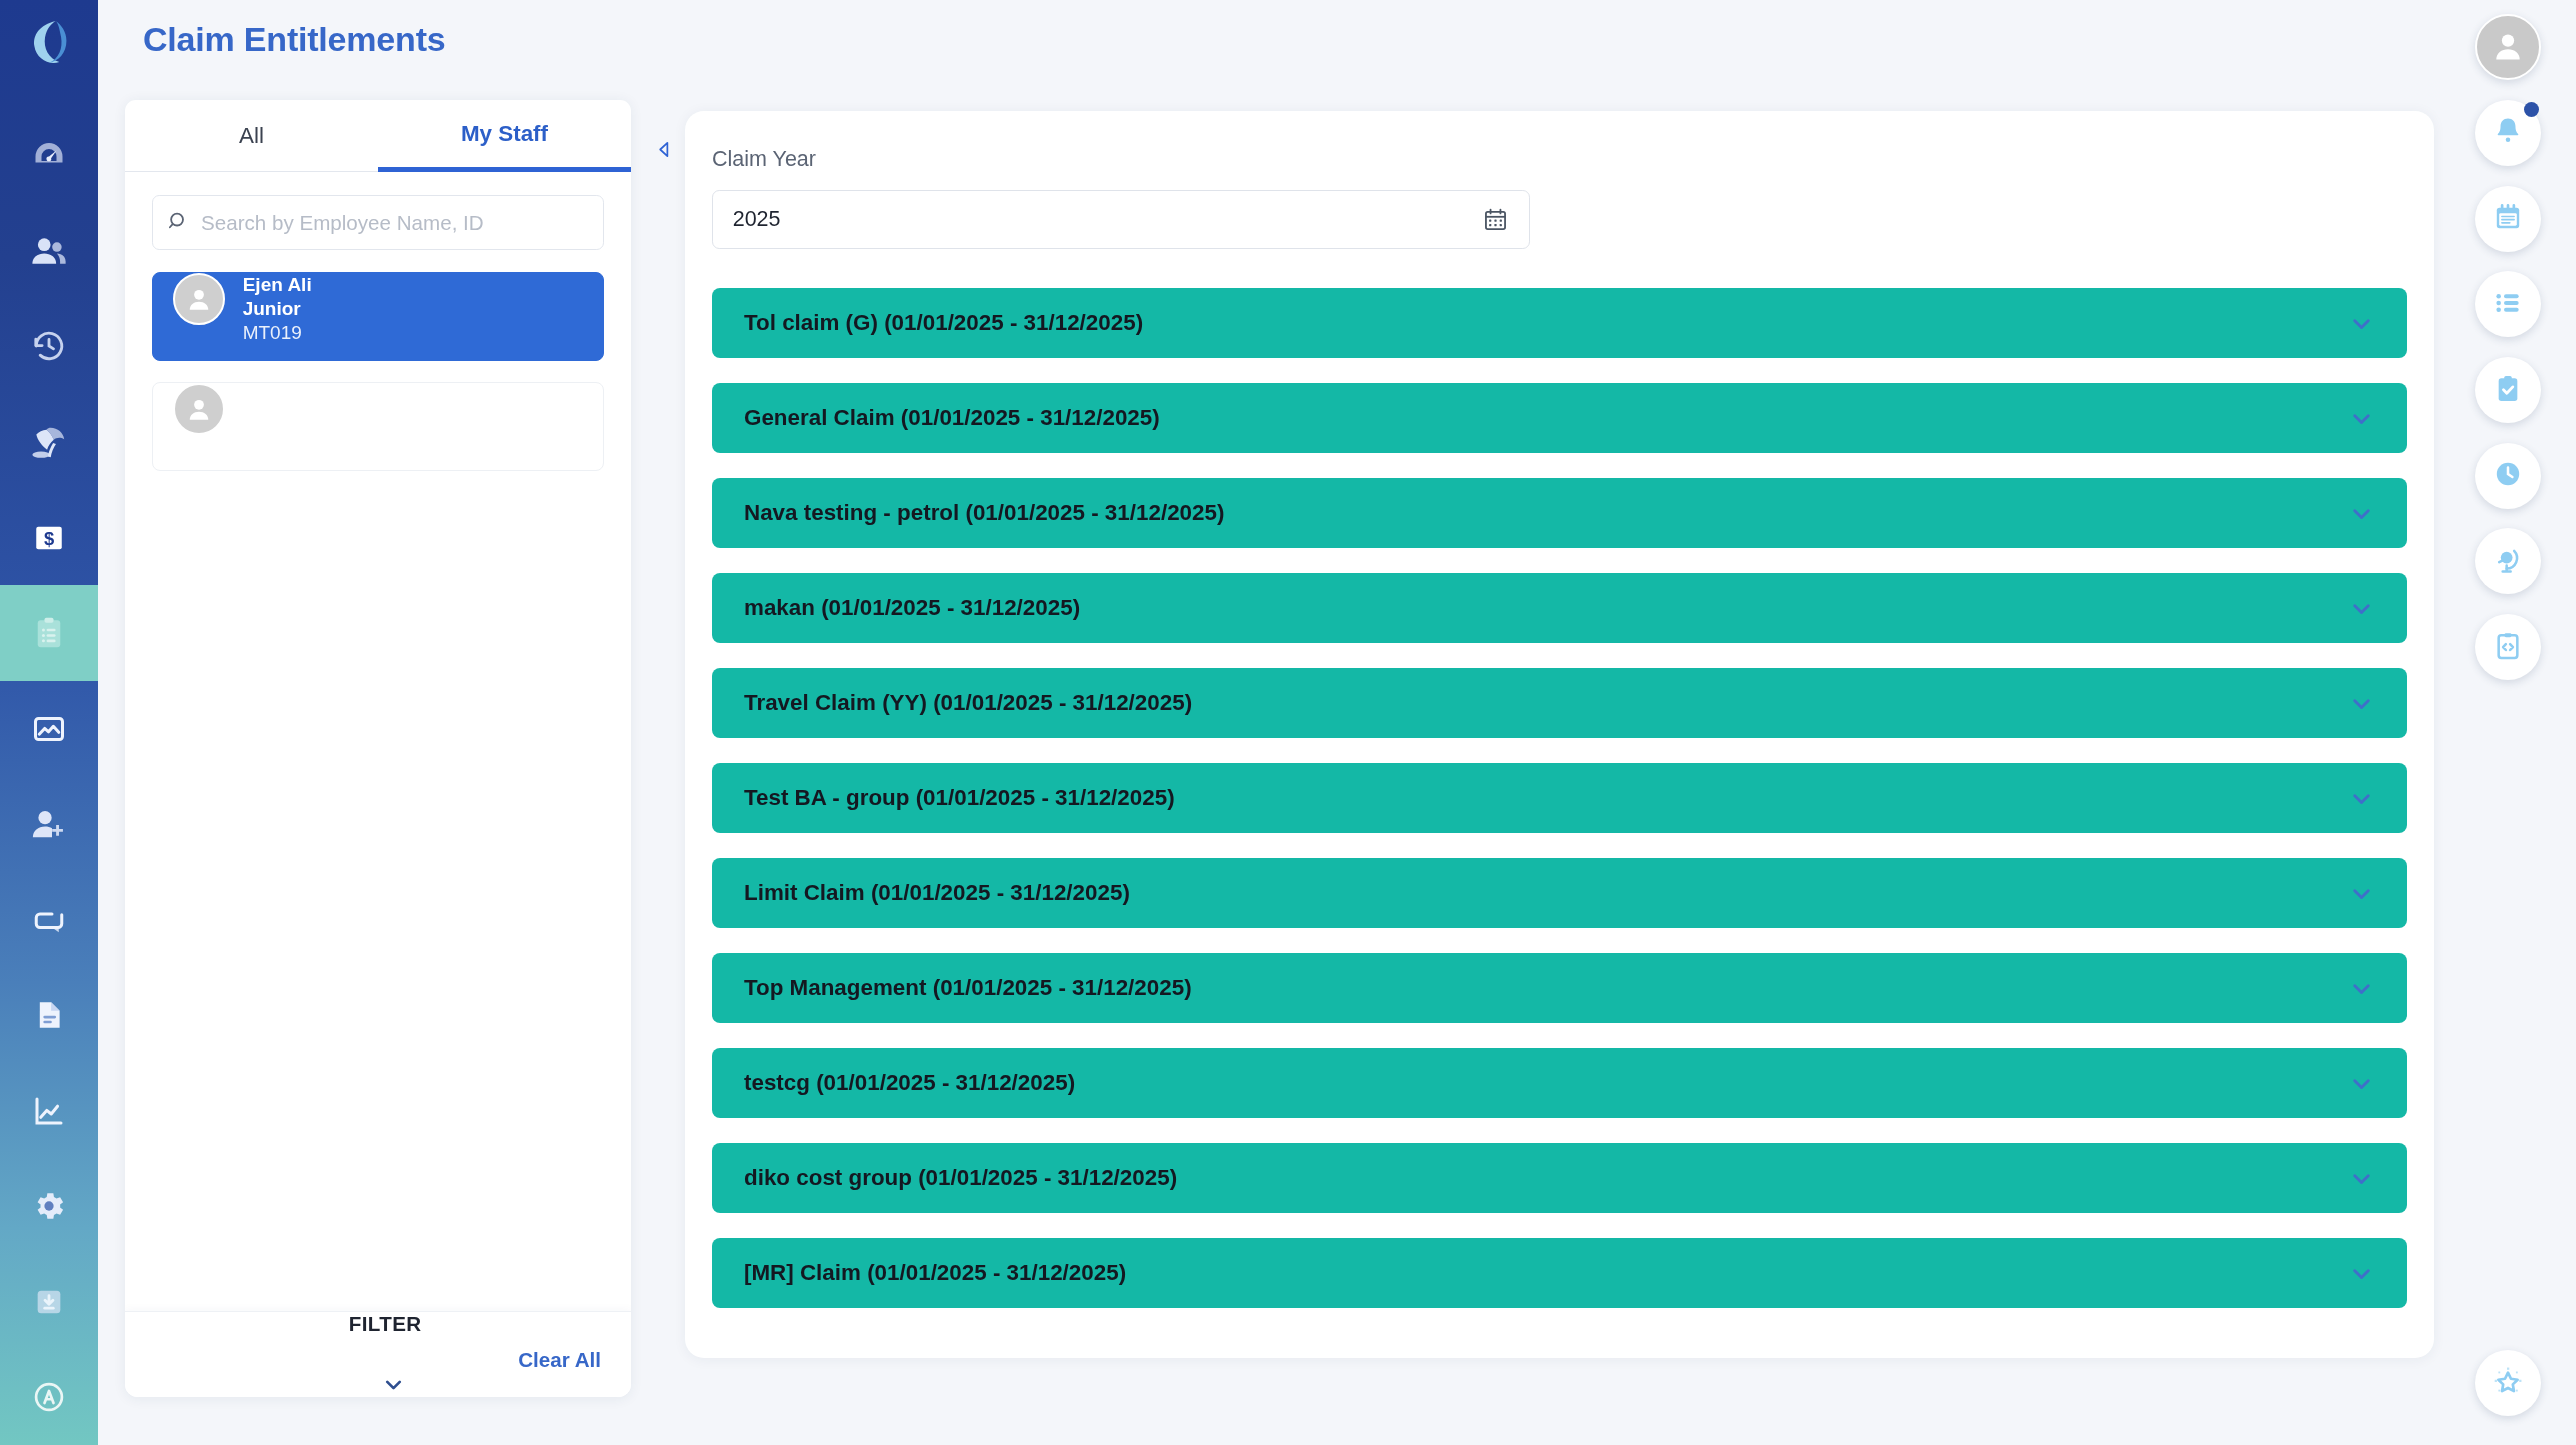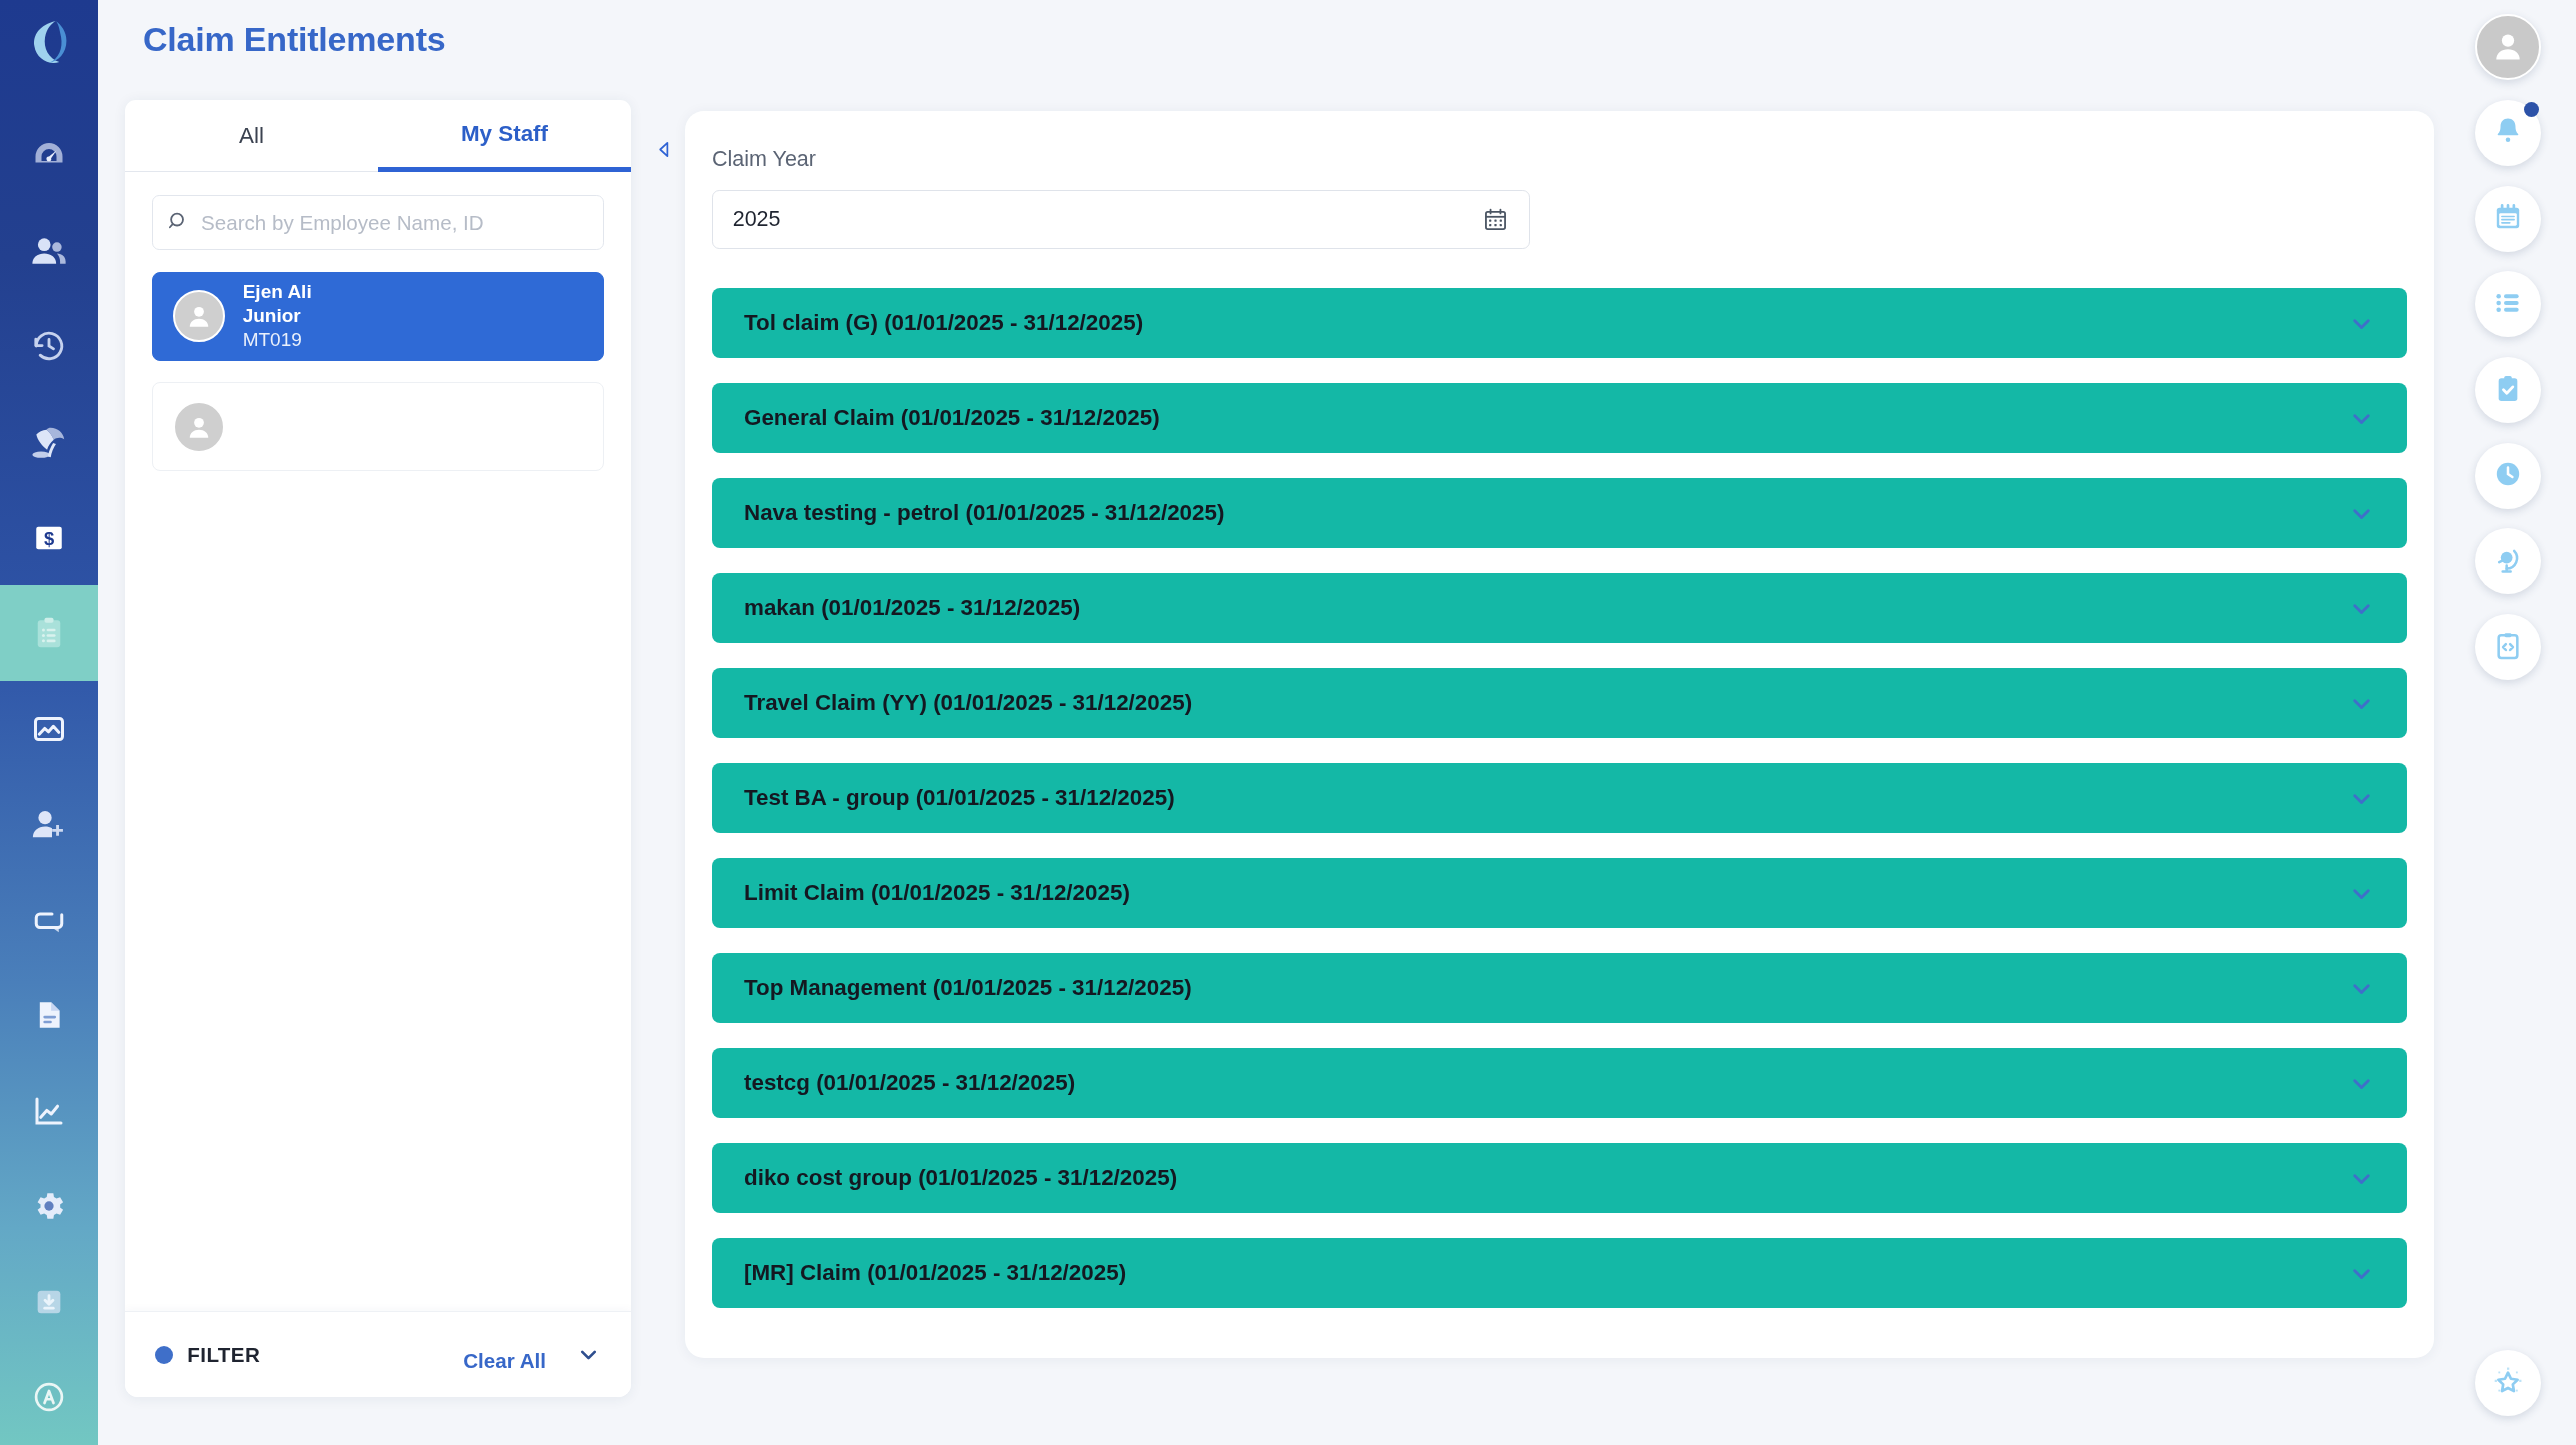--- a/index.html
+++ b/index.html
@@ -60,41 +60,42 @@
   #search-input {
     border: none; outline: none; font-size: 20.6px; color: #3b4250;
     margin-left: 10.7px; width: 100%; background: transparent;
     font-family: "Liberation Sans", sans-serif;
   }
   #search-input::placeholder { color: #b6bcc7; }
 
   .emp-card {
     margin: 21.5px 27px 0 27px;
     height: 89px; border-radius: 8px;
-    display: flex; align-items: center; padding: 0 19.7px;
+    display: flex; align-items: flex-start; padding: 0 19.7px;
     border: 1.3px solid #edf0f4; background: #fff;
     cursor: pointer;
   }
   .emp-card.selected { background: #2f6ad6; border-color: #2f6ad6; }
   .avatar-circle {
     width: 52px; height: 52px; border-radius: 50%;
     background: #cfcfcf; flex: 0 0 52px;
     display: flex; align-items: center; justify-content: center;
     border: 2.7px solid #fff;
   }
   .emp-meta { margin-left: 18px; line-height: 1.28; }
   .emp-name { font-size: 19px; font-weight: bold; color: #fff; }
   .emp-role { font-size: 19px; font-weight: bold; color: #fff; }
   .emp-id   { font-size: 19px; color: #eaf0fb; }
 
   #filter-bar {
     position: absolute; left: 0; bottom: 0; width: 506px; height: 86px;
     background: #fff; border-top: 0.9px solid #eef1f5;
     display: flex; align-items: center; padding: 0 30px;
     box-shadow: 0 -1.8px 9px rgba(30,50,90,0.04);
+    flex-direction: column;
   }
   .filter-dot { width: 18px; height: 18px; border-radius: 50%; background: #3f6fc9; }
   #filter-label { font-size: 20.6px; font-weight: bold; color: #1f2430; margin-left: 14.3px; letter-spacing: 0.4px; }
   #clear-all { margin-left: auto; font-size: 20.6px; color: #3767c8; font-weight: bold; cursor: pointer; margin-top: 12px; }
   #filter-chevron { margin-left: 30px; cursor: pointer; display:flex; }
 
   
   #collapse-handle {
     position: absolute; left: 649px; top: 136px;
     width: 30px; height: 30px; display: flex; align-items: center; justify-content: center;

